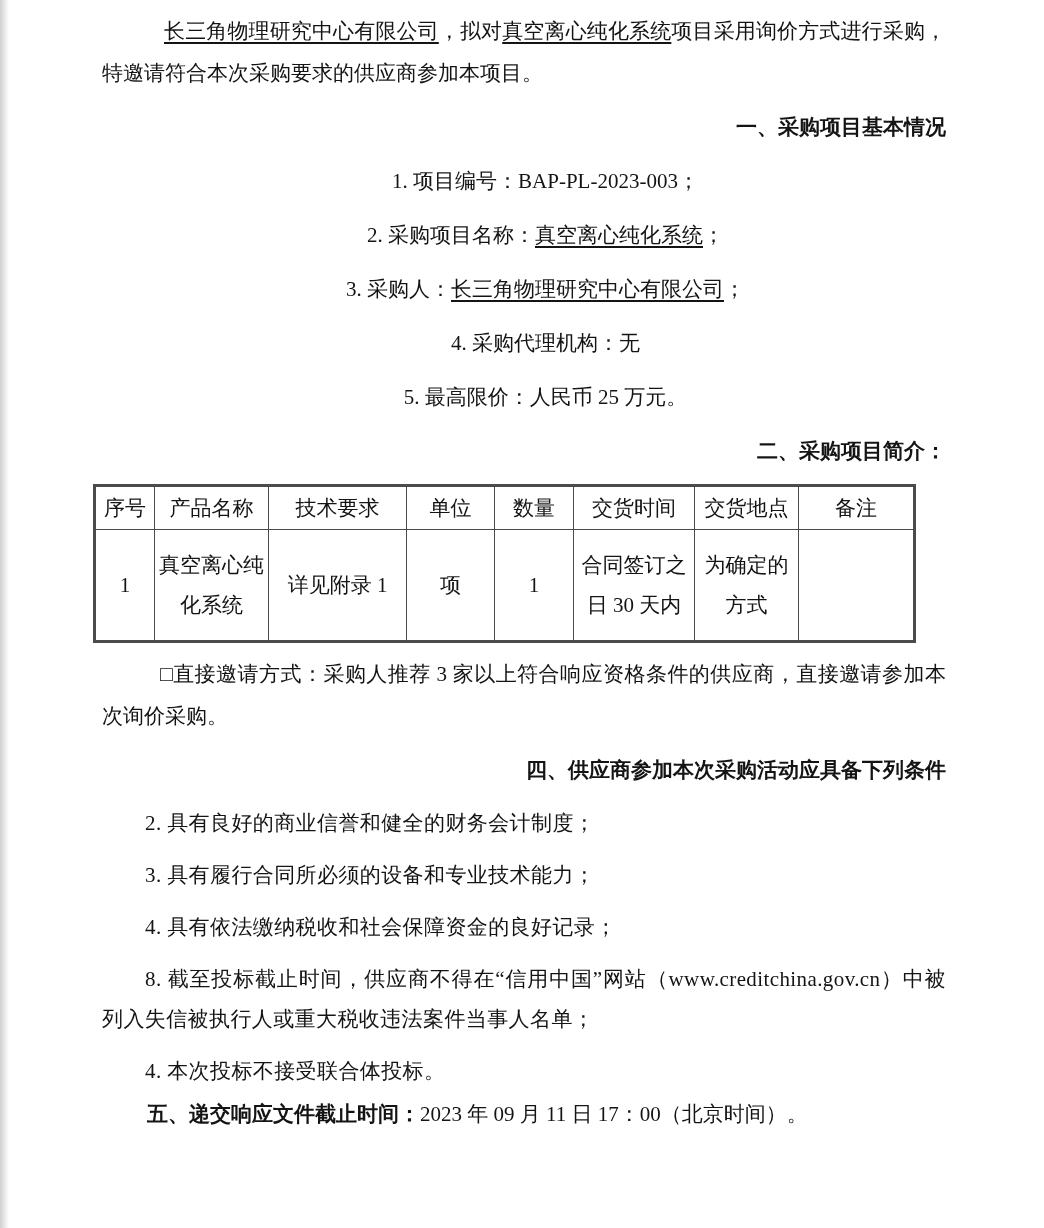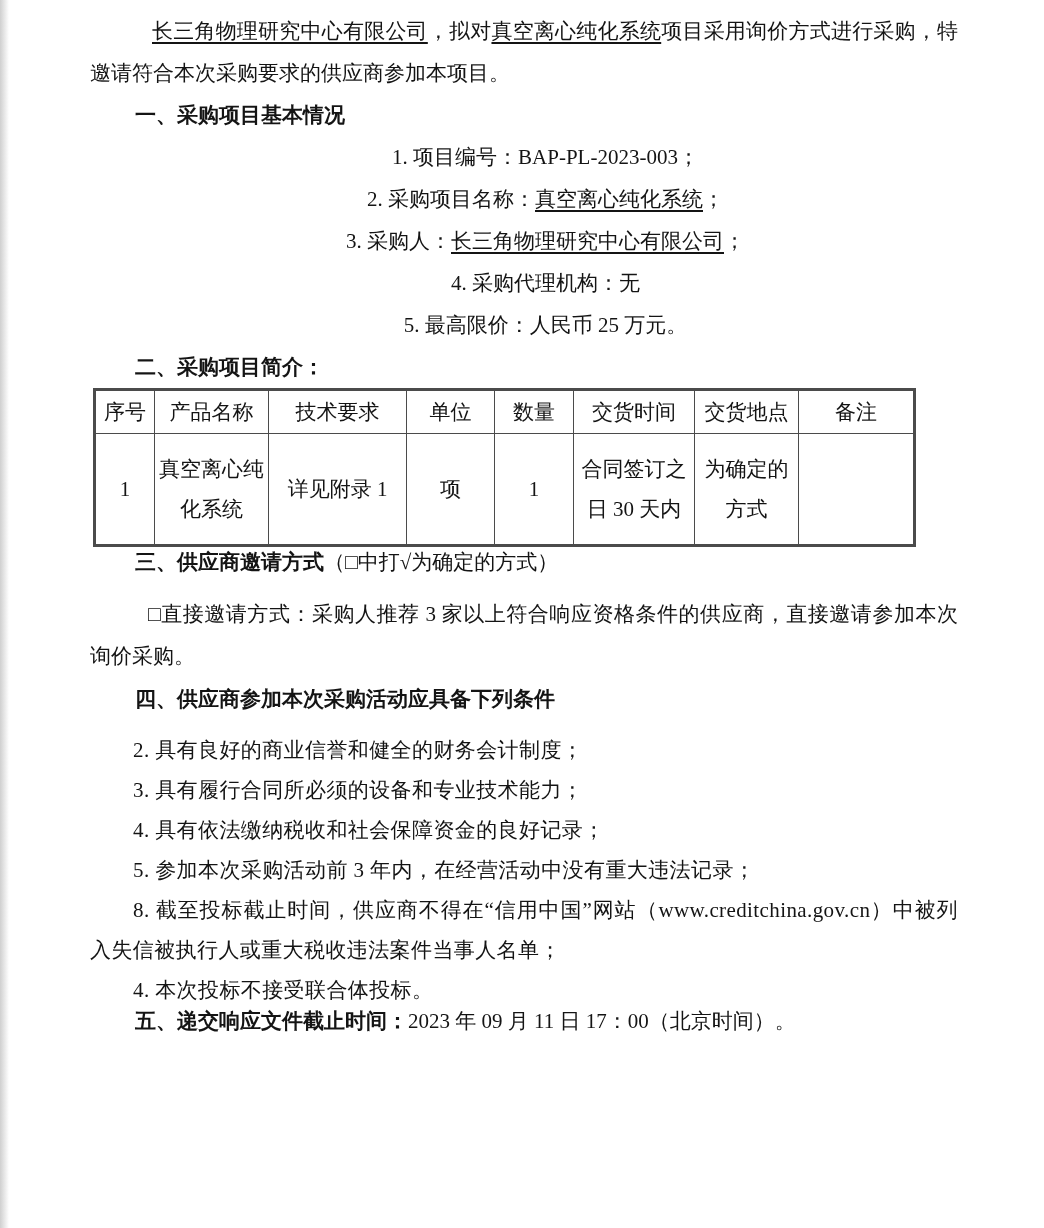--- a/index.html
+++ b/index.html
@@ -16,28 +16,28 @@
     background:linear-gradient(90deg, rgba(150,150,150,0.45), rgba(255,255,255,0));
     pointer-events:none;
   }
   .content {
     position:relative;
     padding:0 86px 0 90px;
     font-size:21px;
     line-height:42px;
     text-align:justify;
   }
-  .blk { margin:0; }
+  .blk { margin:12px; }
   .p-intro { margin-top:10px; text-indent:62px; }
   .u { text-decoration:underline; text-underline-offset:4px; }
   .heading {
     font-weight:700;
     text-indent:45px;
     font-family:"Liberation Sans","DejaVu Sans",sans-serif;
-    text-align:left;
+    text-align:right;
   }
   .h-normal {
     font-weight:400;
     font-family:"Liberation Serif","DejaVu Serif",serif;
   }
   .s1-item { text-indent:43px; text-align:center; }
   .h-3 { margin-top:-6px; }
   .opt1 { margin-top:7px; text-indent:58px; }
   .opt2 { margin-top:10px; text-indent:58px; }
   .h-4 { margin-top:1px; }
@@ -117,32 +117,30 @@
           <td>详见附录 1</td>
           <td>项</td>
           <td>1</td>
           <td>合同签订之日 30 天内</td>
           <td>为确定的方式</td>
           <td></td>
         </tr>
       </tbody>
     </table>
 
-    <div class="blk heading h-3"><span>三、供应商邀请方式</span><span class="h-normal">（□中打√为确定的方式）</span></div>
 
 
     <div class="blk opt2"><span>□</span><span>直接邀请方式：采购人推荐 3 家以上符合响应资格条件的供应商，直接邀请参加本次询价采购。</span></div>
 
     <div class="blk heading h-4">四、供应商参加本次采购活动应具备下列条件</div>
 
     <div class="s4-list">
       <div class="blk s4-item">2. 具有良好的商业信誉和健全的财务会计制度；</div>
       <div class="blk s4-item">3. 具有履行合同所必须的设备和专业技术能力；</div>
       <div class="blk s4-item">4. 具有依法缴纳税收和社会保障资金的良好记录；</div>
-      <div class="blk s4-item">5. 参加本次采购活动前 3 年内，在经营活动中没有重大违法记录；</div>
       <div class="blk s4-item">8. 截至投标截止时间，供应商不得在“信用中国”网站（www.creditchina.gov.cn）中被列入失信被执行人或重大税收违法案件当事人名单；</div>
       <div class="blk s4-item">4. 本次投标不接受联合体投标。</div>
     </div>
 
     <div class="blk s5"><span class="lbl">五、递交响应文件截止时间：</span><span>2023 年 09 月 11 日 17：00（北京时间）。</span></div>
 
   </div>
 </div>
 
 </body></html>

